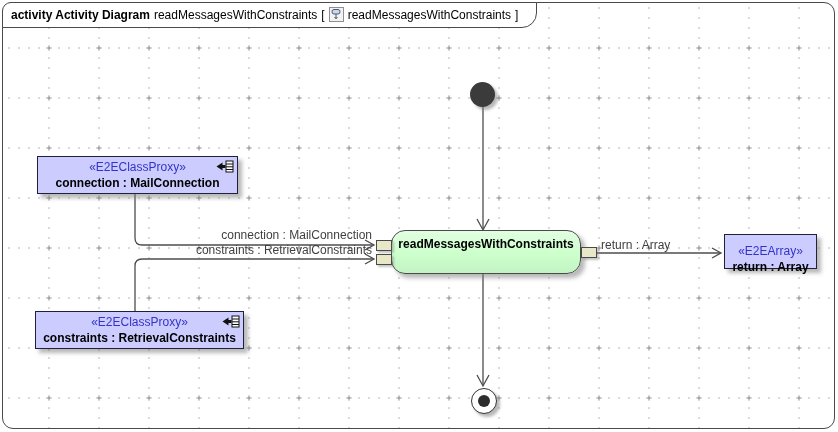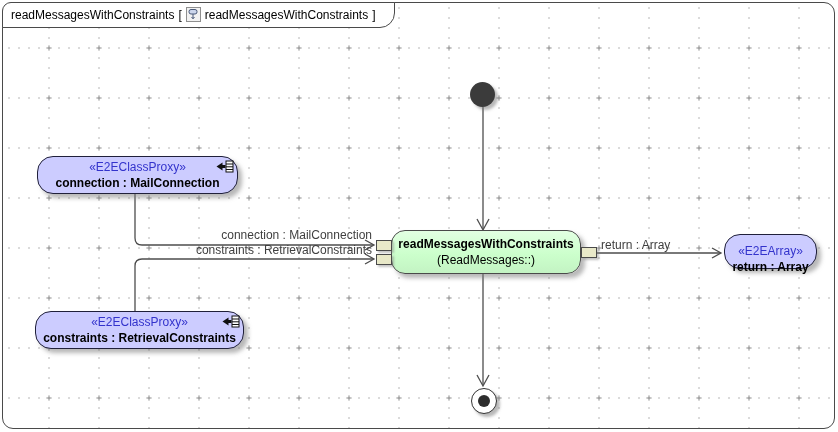--- a/index.html
+++ b/index.html
@@ -21,21 +21,21 @@
     position:absolute; left:2px; top:2px; height:23px; z-index:6;
     background:#fff; border:1.5px solid #4a4a4a;
     border-top-left-radius:9px; border-bottom-right-radius:15px;
     display:flex; align-items:center; gap:4px; padding:0 18px 1px 8px;
     white-space:nowrap;
   }
   .tab .bold { font-weight:bold; }
   .tab-icon { display:inline-block; width:15px; height:15px; }
 
   .uml-node { position:absolute; box-sizing:border-box; z-index:3; }
-  .shadowed { box-shadow:4px 4px 4px rgba(125,125,125,0.55);border-radius:16px; }
+  .shadowed { box-shadow:4px 4px 4px rgba(125,125,125,0.55); }
 
   .proxy-box {
     background:var(--proxy-fill,#ccccff); border:1.5px solid #20203a;
     text-align:center; padding-top:2px; line-height:16px;
   }
   .stereotype { color:var(--stereotype-text,#3333cc); }
   .member { font-weight:bold; color:#000; }
   .proxy-icon { position:absolute; right:3px; top:3px; width:18px; height:13px; }
 
   .action-node {
@@ -109,20 +109,21 @@
       <path d="M597,253 L720,253"></path>
       <path d="M712,248 L721,253 L712,258"></path>
     </g>
     <g>
       <path d="M483,274 L483,385"></path>
       <path d="M477,375 L483,386 L489,375"></path>
     </g>
   </svg>
 
   <div class="tab">
+    <span class="bold">activity Activity Diagram</span>
     <span>readMessagesWithConstraints</span>
     <span>[</span>
     <svg class="tab-icon" viewBox="0 0 15 15">
       <rect x="0.5" y="0.5" width="14" height="14" fill="#f2f2f2" stroke="#8f8f8f"></rect>
       <rect x="3" y="2.5" width="8" height="4.5" rx="2" fill="#ccd6ec" stroke="#4a5a7a"></rect>
       <path d="M7,7 L7,11.5 M5.5,10 L7,11.8 L8.5,10" stroke="#4a5a7a" fill="none"></path>
     </svg>
     <span>readMessagesWithConstraints</span>
     <span>]</span>
   </div>
@@ -148,21 +149,20 @@
       <line x1="10" y1="4" x2="17" y2="4" stroke="#111"></line>
       <line x1="10" y1="6.8" x2="17" y2="6.8" stroke="#111"></line>
       <line x1="10" y1="9.5" x2="17" y2="9.5" stroke="#111"></line>
     </svg>
     <div class="stereotype">«E2EClassProxy»</div>
     <div class="member">constraints : RetrievalConstraints</div>
   </div>
 
   <div class="uml-node action-node shadowed" style="left:391px; top:230px; width:190px; height:44px;">
     <div class="action-name">readMessagesWithConstraints</div>
-    <div>(ReadMessages::)</div>
   </div>
 
   <div class="pin" style="left:376px; top:240px;"></div>
   <div class="pin" style="left:376px; top:254px;"></div>
   <div class="pin" style="left:581px; top:247px;"></div>
 
   <div class="uml-node proxy-box shadowed" style="left:724px; top:234px; width:93px; height:35px; padding-top:8px;">
     <div class="stereotype">«E2EArray»</div>
     <div class="member">return : Array</div>
   </div>

